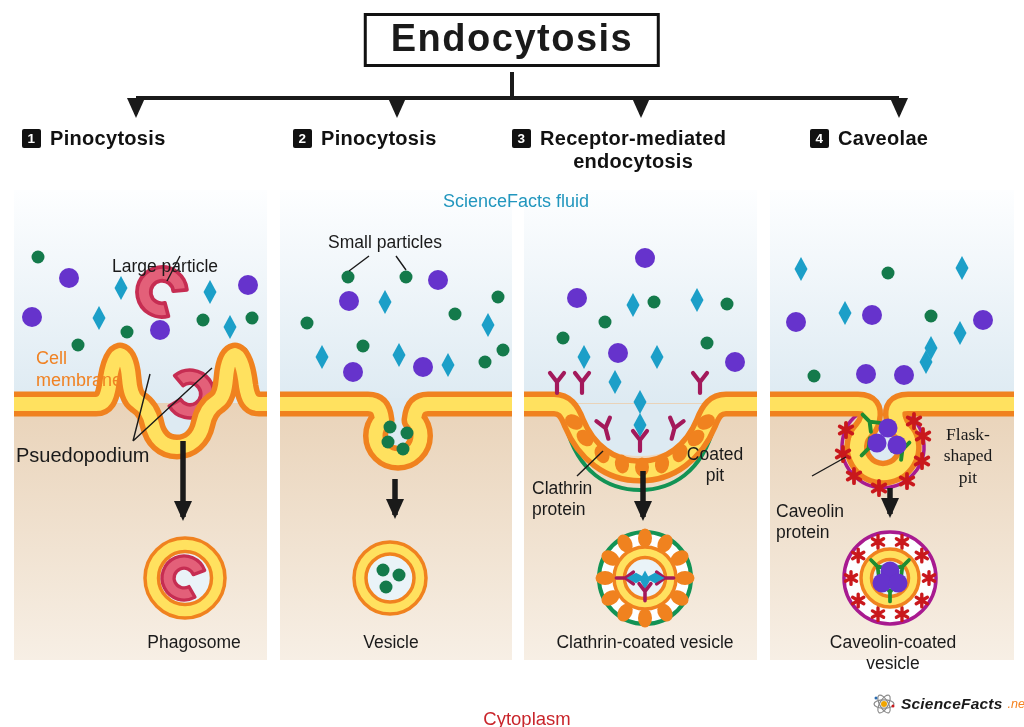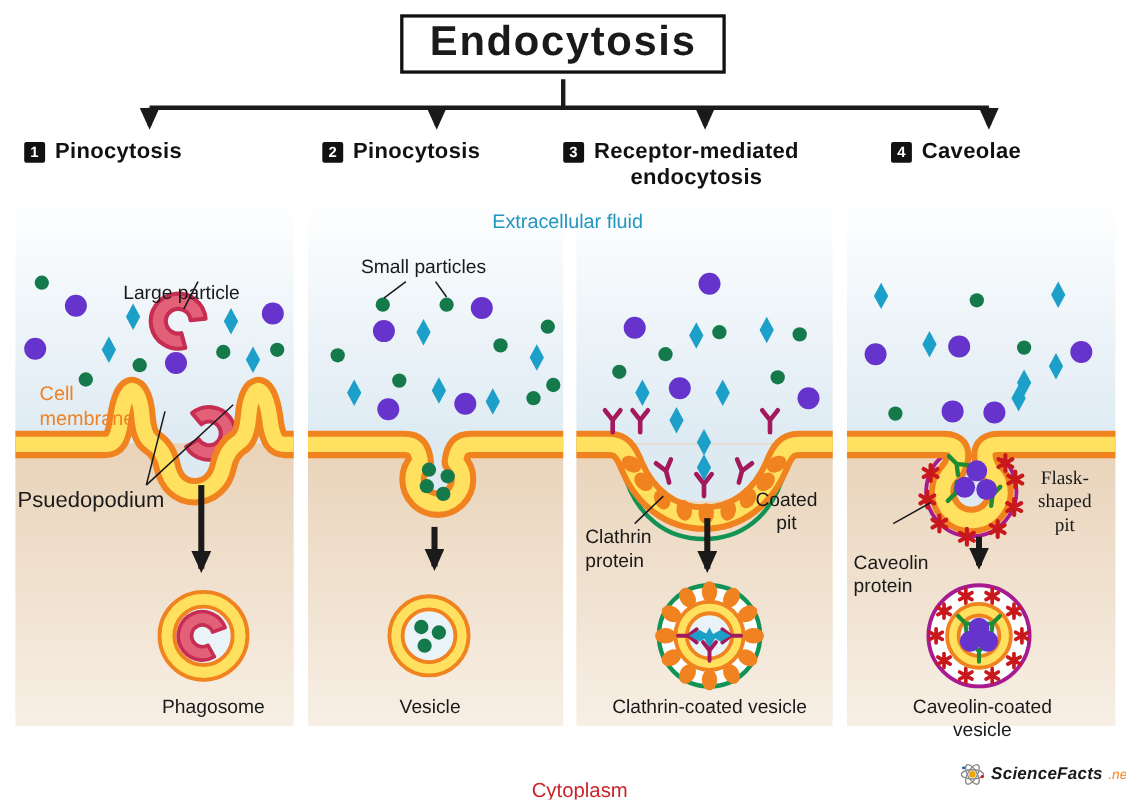--- a/index.html
+++ b/index.html
@@ -328,21 +328,21 @@
 <div class="hdr hdr3" style="left:512px;top:127px;">
   <span class="badge">3</span>
   <span class="hlabel">Receptor-mediated
 endocytosis</span>
 </div>
 <div class="hdr" style="left:810px;top:127px;">
   <span class="badge">4</span>
   <span class="hlabel">Caveolae</span>
 </div>
 
-<div class="lbl ctr c-teal" style="left:516px;top:191px;font-size:18px;">Extracellular fluid</div>
+<div class="lbl ctr c-teal" style="left:516px;top:191px;font-size:18px;">ScienceFacts fluid</div>
 <div class="lbl ctr" style="left:165px;top:232px;margin-top:24px;">Large particle</div>
 <div class="lbl ctr" style="left:385px;top:232px;">Small particles</div>
 <div class="lbl pre c-orange" style="left:18px;top:348px;font-size:18px;margin-left:18px;">Cell
 membrane</div>
 <div class="lbl" style="left:16px;top:443px;font-size:20px;">Psuedopodium</div>
 <div class="lbl ctr" style="left:194px;top:632px;">Phagosome</div>
 <div class="lbl ctr" style="left:391px;top:632px;">Vesicle</div>
 <div class="lbl pre" style="left:532px;top:478px;">Clathrin
 protein</div>
 <div class="lbl pre ctr" style="left:715px;top:444px;">Coated

